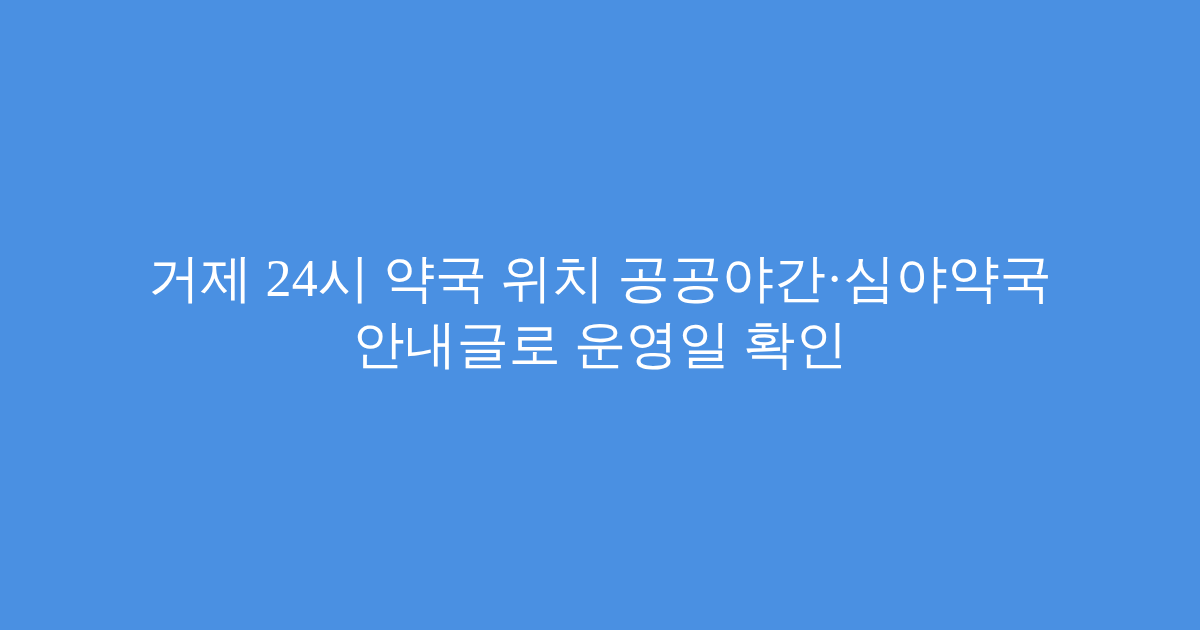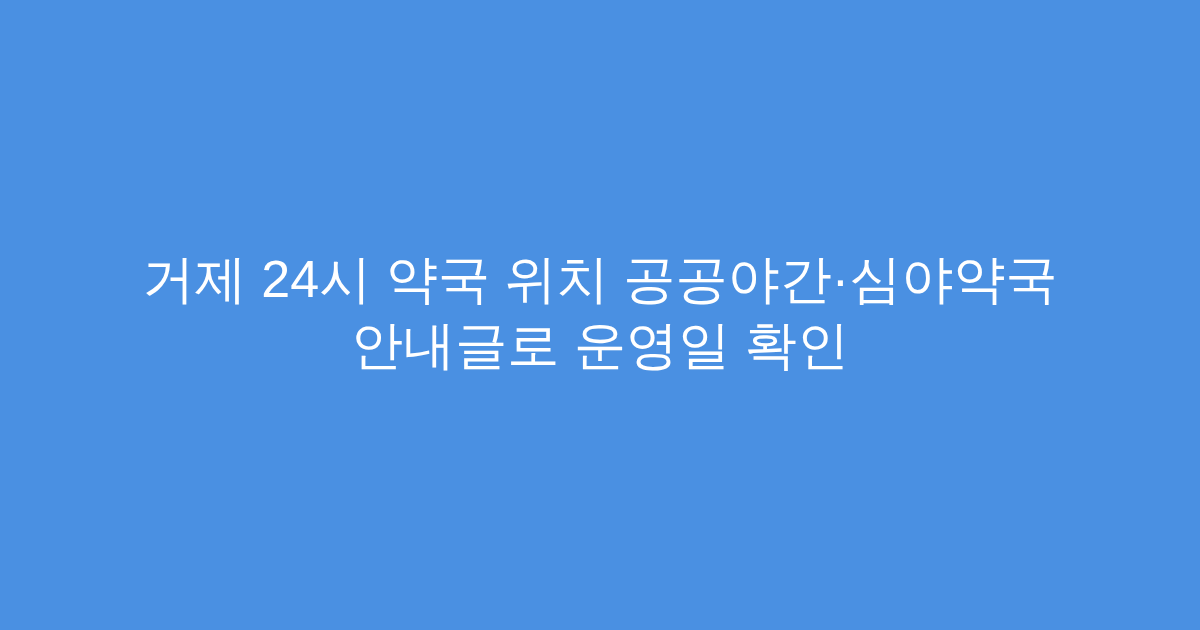--- a/index.html
+++ b/index.html
@@ -30,21 +30,21 @@
     box-sizing: border-box;
     width: 1080px;
     padding: 0 8px;
     margin-top: -6px;
     text-align: center;
   }
 
   .og-title {
     margin: 0;
     color: #ffffff;
-    font-family: Liberation Sans, sans-serif;
+    font-family: Liberation Serif, serif;
     font-size: 52px;
     font-weight: 400;
     line-height: 66px;
     letter-spacing: 0.1px;
     word-break: keep-all;
     text-align: center;
     white-space: normal;
   }
 </style>
 </head>

